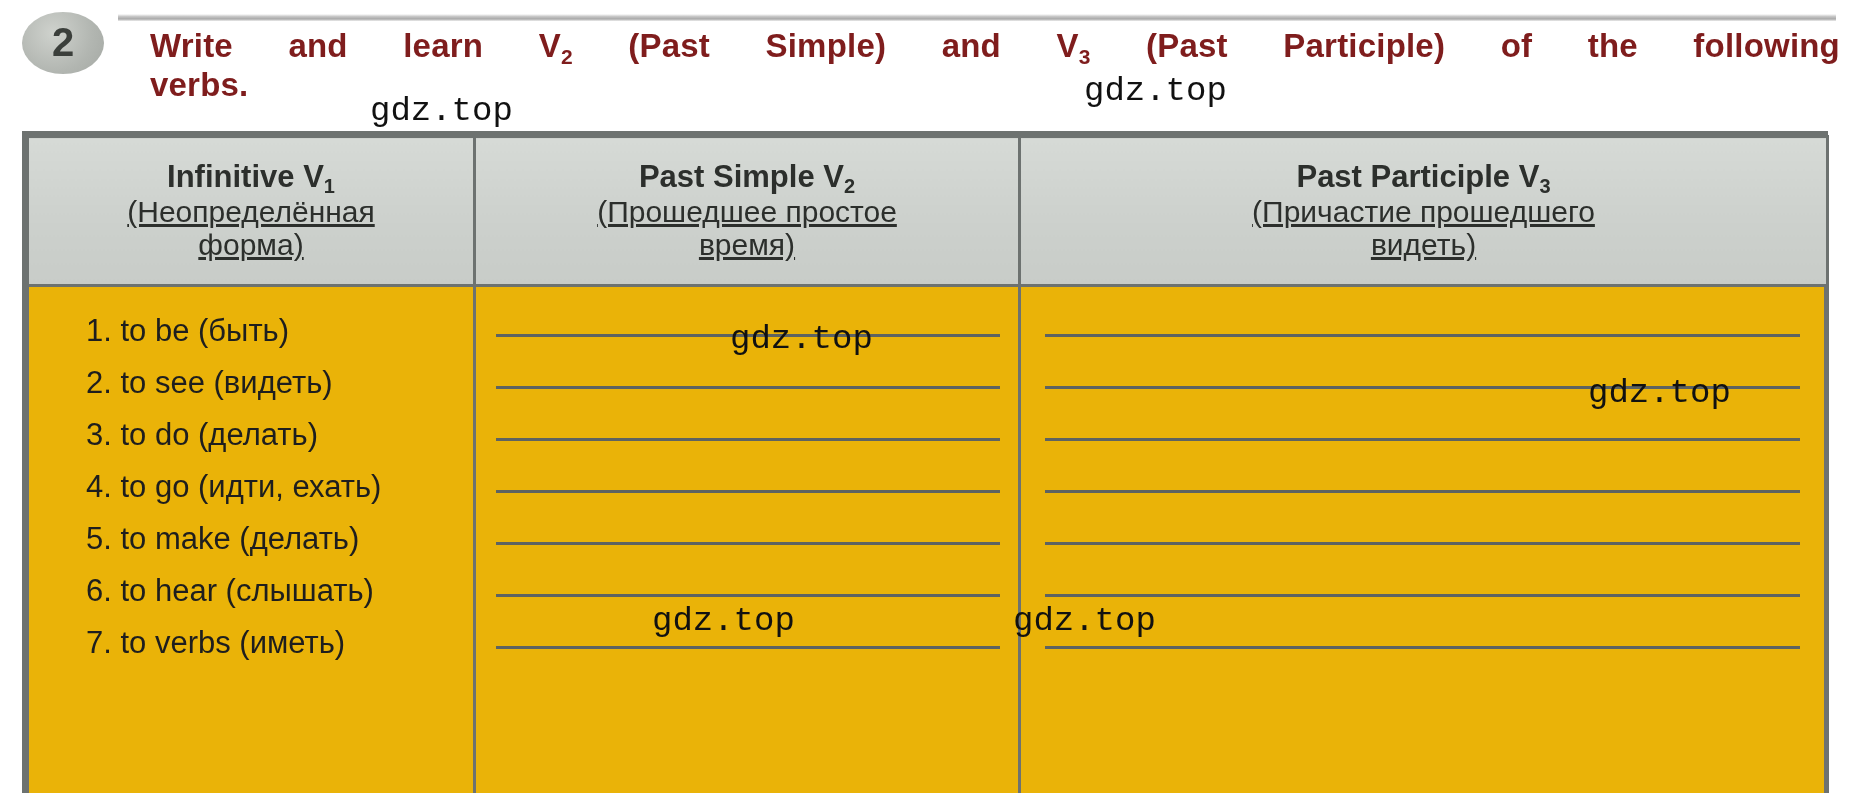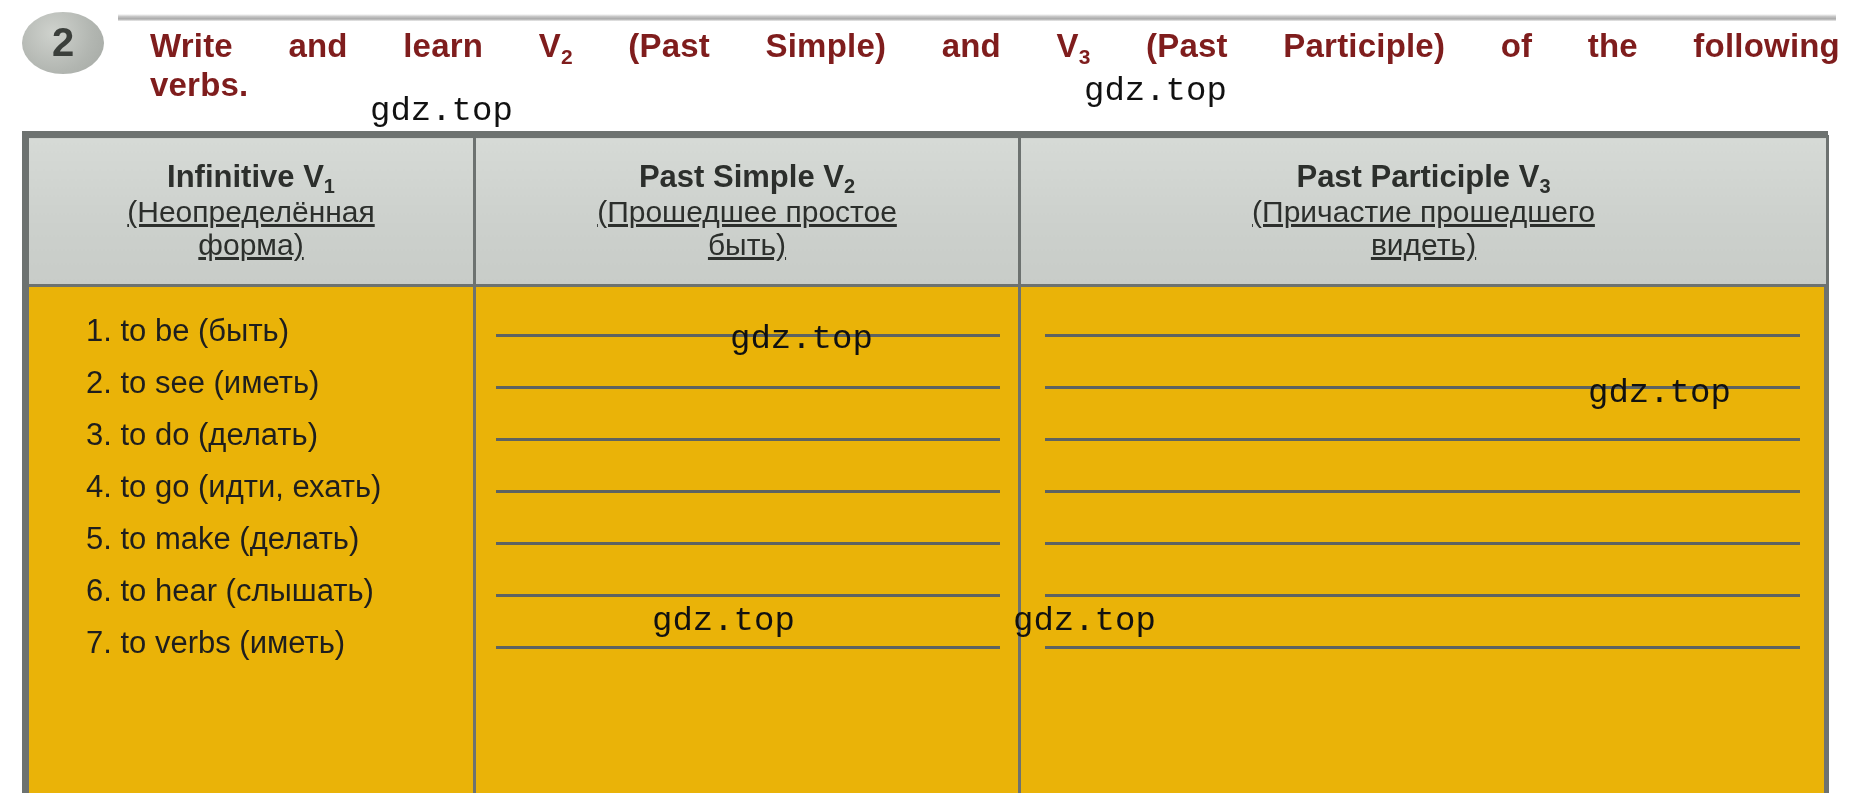--- a/index.html
+++ b/index.html
@@ -194,38 +194,38 @@
 
         <th>
           <div class="th-en"><span>Infinitive V</span><sub>1</sub></div>
           <div class="th-ru">(Неопределённая</div>
           <div class="th-ru">форма)</div>
         </th>
 
         <th>
           <div class="th-en"><span>Past Simple V</span><sub>2</sub></div>
           <div class="th-ru">(Прошедшее простое</div>
-          <div class="th-ru">быть)</div>
+          <div class="th-ru">время)</div>
         </th>
 
         <th>
           <div class="th-en"><span>Past Participle V</span><sub>3</sub></div>
           <div class="th-ru">(Причастие прошедшего</div>
           <div class="th-ru">видеть)</div>
         </th>
 
       </tr>
     </thead>
     <tbody>
       <tr>
 
         <td>
           <ul class="verb-list" id="verb-list">
               <li><span>1.</span><span> to be (быть)</span></li>
-              <li><span>2.</span><span> to see (иметь)</span></li>
+              <li><span>2.</span><span> to see (видеть)</span></li>
               <li><span>3.</span><span> to do (делать)</span></li>
               <li><span>4.</span><span> to go (идти, ехать)</span></li>
               <li><span>5.</span><span> to make (делать)</span></li>
               <li><span>6.</span><span> to hear (слышать)</span></li>
               <li><span>7.</span><span> to verbs (иметь)</span></li>
             </ul>
         </td>
 
         <td>
           <div class="lines c2" id="lines-col2">

